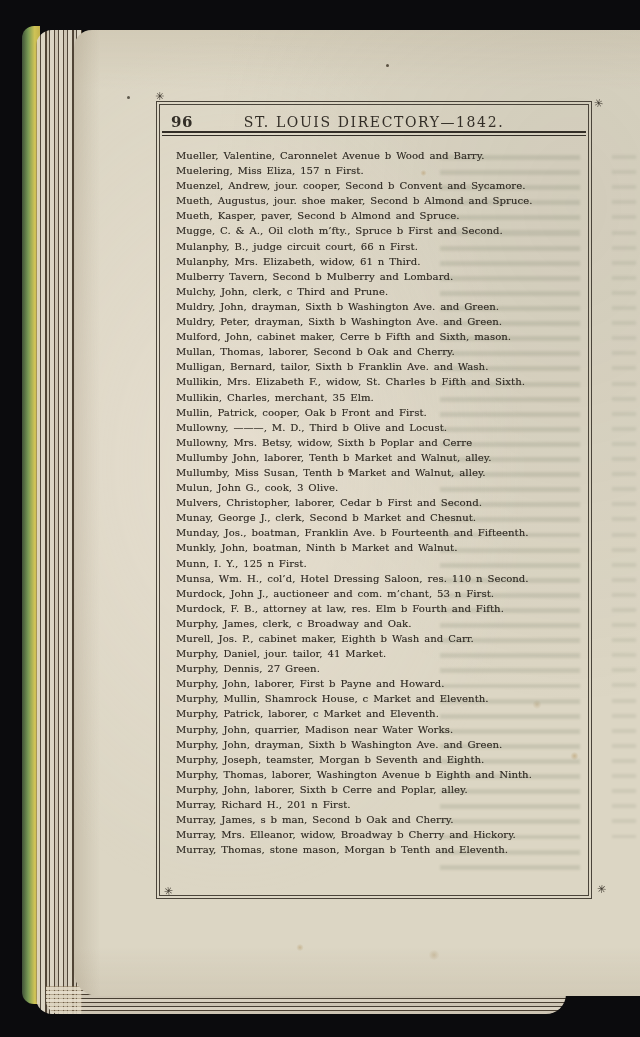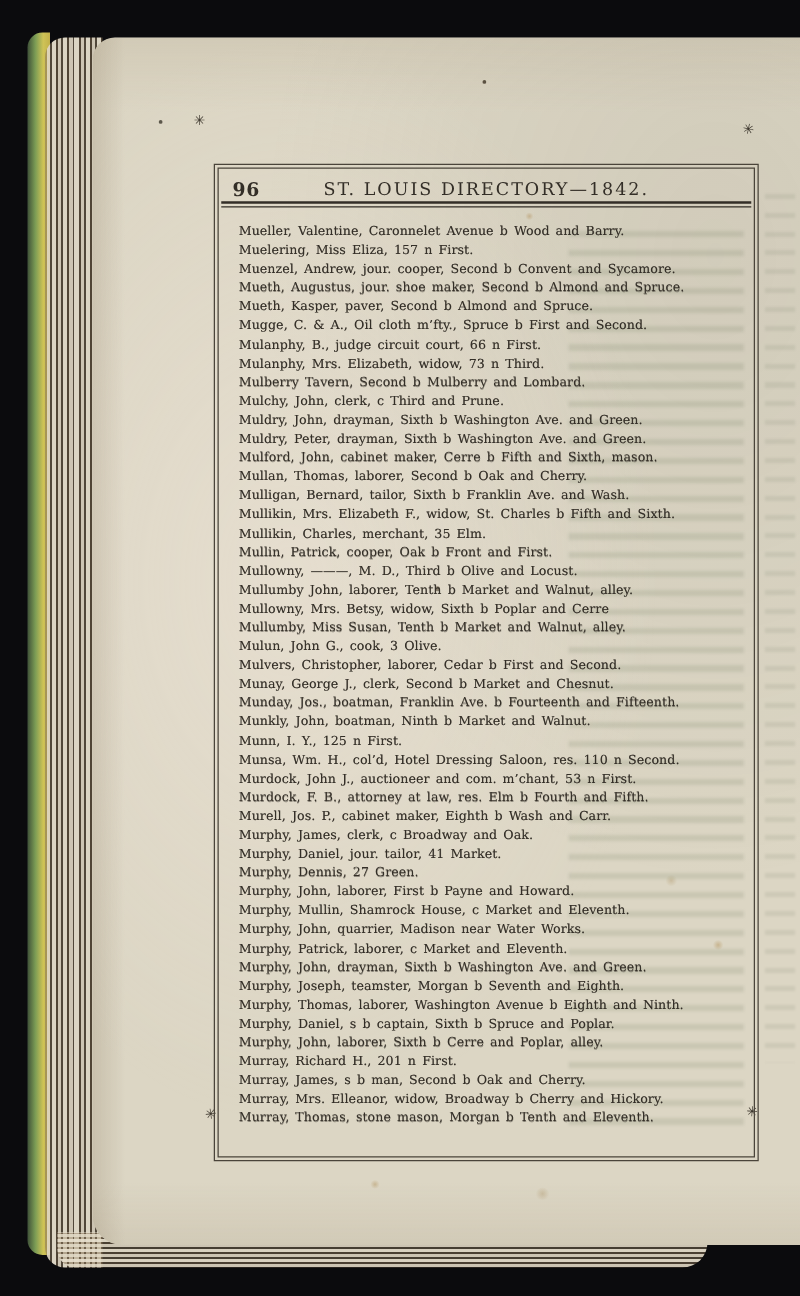--- a/index.html
+++ b/index.html
@@ -45,23 +45,22 @@
     content:"";position:absolute;inset:0;border-radius:inherit;pointer-events:none;
     background:
       radial-gradient(420px 620px at 28% 45%, rgba(255,242,235,0.28), transparent 70%),
       radial-gradient(520px 720px at 88% 18%, rgba(120,118,108,0.10), transparent 70%),
       linear-gradient(180deg, rgba(172,158,132,0.20), transparent 60px),
       linear-gradient(90deg, rgba(150,135,110,0.28), transparent 26px),
       linear-gradient(0deg, rgba(165,150,125,0.18), transparent 50px);
   }
   
   .frame{
-    position:absolute;left:171px;top:101px;width:434px;height:796px;
+    position:absolute;left:156px;top:101px;width:434px;height:796px;
     border:1.3px solid var(--frame-line,#4a443a);
-    margin-top:30px;
   }
   .frame-inner{position:absolute;inset:2px;border:1px solid var(--frame-line,#4a443a);}
   .page-number{
     position:absolute;left:11px;top:8px;
     font-size:15px;font-weight:bold;letter-spacing:.5px;color:var(--ink,#332e27);
   }
   .page-title{
     position:absolute;left:0;right:0;top:9px;text-align:center;
     font-size:14px;font-weight:normal;letter-spacing:1.6px;color:var(--ink,#332e27);
   }
@@ -145,56 +144,55 @@
       <div class="page-title">ST. LOUIS DIRECTORY—1842.</div>
       <div class="header-rule"></div>
       <div class="entries">
           <div class="entry">Mueller, Valentine, Caronnelet Avenue b Wood and Barry.</div>
           <div class="entry">Muelering, Miss Eliza, 157 n First.</div>
           <div class="entry">Muenzel, Andrew, jour. cooper, Second b Convent and Sycamore.</div>
           <div class="entry">Mueth, Augustus, jour. shoe maker, Second b Almond and Spruce.</div>
           <div class="entry">Mueth, Kasper, paver, Second b Almond and Spruce.</div>
           <div class="entry">Mugge, C. &amp; A., Oil cloth m’fty., Spruce b First and Second.</div>
           <div class="entry">Mulanphy, B., judge circuit court, 66 n First.</div>
-          <div class="entry">Mulanphy, Mrs. Elizabeth, widow, 73 n Third.</div>
+          <div class="entry">Mulanphy, Mrs. Elizabeth, widow, 61 n Third.</div>
           <div class="entry">Mulberry Tavern, Second b Mulberry and Lombard.</div>
           <div class="entry">Mulchy, John, clerk, c Third and Prune.</div>
           <div class="entry">Muldry, John, drayman, Sixth b Washington Ave. and Green.</div>
           <div class="entry">Muldry, Peter, drayman, Sixth b Washington Ave. and Green.</div>
           <div class="entry">Mulford, John, cabinet maker, Cerre b Fifth and Sixth, mason.</div>
           <div class="entry">Mullan, Thomas, laborer, Second b Oak and Cherry.</div>
           <div class="entry">Mulligan, Bernard, tailor, Sixth b Franklin Ave. and Wash.</div>
           <div class="entry">Mullikin, Mrs. Elizabeth F., widow, St. Charles b Fifth and Sixth.</div>
           <div class="entry">Mullikin, Charles, merchant, 35 Elm.</div>
           <div class="entry">Mullin, Patrick, cooper, Oak b Front and First.</div>
           <div class="entry">Mullowny, ———, M. D., Third b Olive and Locust.</div>
+          <div class="entry">Mullowny, Mrs. Betsy, widow, Sixth b Poplar and Cerre</div>
           <div class="entry">Mullumby John, laborer, Tenth b Market and Walnut, alley.</div>
-          <div class="entry">Mullowny, Mrs. Betsy, widow, Sixth b Poplar and Cerre</div>
           <div class="entry">Mullumby, Miss Susan, Tenth b Market and Walnut, alley.</div>
           <div class="entry">Mulun, John G., cook, 3 Olive.</div>
           <div class="entry">Mulvers, Christopher, laborer, Cedar b First and Second.</div>
           <div class="entry">Munay, George J., clerk, Second b Market and Chesnut.</div>
           <div class="entry">Munday, Jos., boatman, Franklin Ave. b Fourteenth and Fifteenth.</div>
           <div class="entry">Munkly, John, boatman, Ninth b Market and Walnut.</div>
           <div class="entry">Munn, I. Y., 125 n First.</div>
           <div class="entry">Munsa, Wm. H., col’d, Hotel Dressing Saloon, res. 110 n Second.</div>
           <div class="entry">Murdock, John J., auctioneer and com. m’chant, 53 n First.</div>
           <div class="entry">Murdock, F. B., attorney at law, res. Elm b Fourth and Fifth.</div>
+          <div class="entry">Murphy, James, clerk, c Broadway and Oak.</div>
           <div class="entry">Murell, Jos. P., cabinet maker, Eighth b Wash and Carr.</div>
-          <div class="entry">Murphy, James, clerk, c Broadway and Oak.</div>
           <div class="entry">Murphy, Daniel, jour. tailor, 41 Market.</div>
           <div class="entry">Murphy, Dennis, 27 Green.</div>
           <div class="entry">Murphy, John, laborer, First b Payne and Howard.</div>
           <div class="entry">Murphy, Mullin, Shamrock House, c Market and Eleventh.</div>
+          <div class="entry">Murphy, Patrick, laborer, c Market and Eleventh.</div>
           <div class="entry">Murphy, John, quarrier, Madison near Water Works.</div>
-          <div class="entry">Murphy, Patrick, laborer, c Market and Eleventh.</div>
           <div class="entry">Murphy, John, drayman, Sixth b Washington Ave. and Green.</div>
           <div class="entry">Murphy, Joseph, teamster, Morgan b Seventh and Eighth.</div>
           <div class="entry">Murphy, Thomas, laborer, Washington Avenue b Eighth and Ninth.</div>
-          <div class="entry">Murphy, Daniel, s b captain, Sixth b Spruce and Poplar.</div>
           <div class="entry">Murphy, John, laborer, Sixth b Cerre and Poplar, alley.</div>
           <div class="entry">Murray, Richard H., 201 n First.</div>
           <div class="entry">Murray, James, s b man, Second b Oak and Cherry.</div>
           <div class="entry">Murray, Mrs. Elleanor, widow, Broadway b Cherry and Hickory.</div>
           <div class="entry">Murray, Thomas, stone mason, Morgan b Tenth and Eleventh.</div>
         </div>
     </div>
   </div>
 
 </div>

